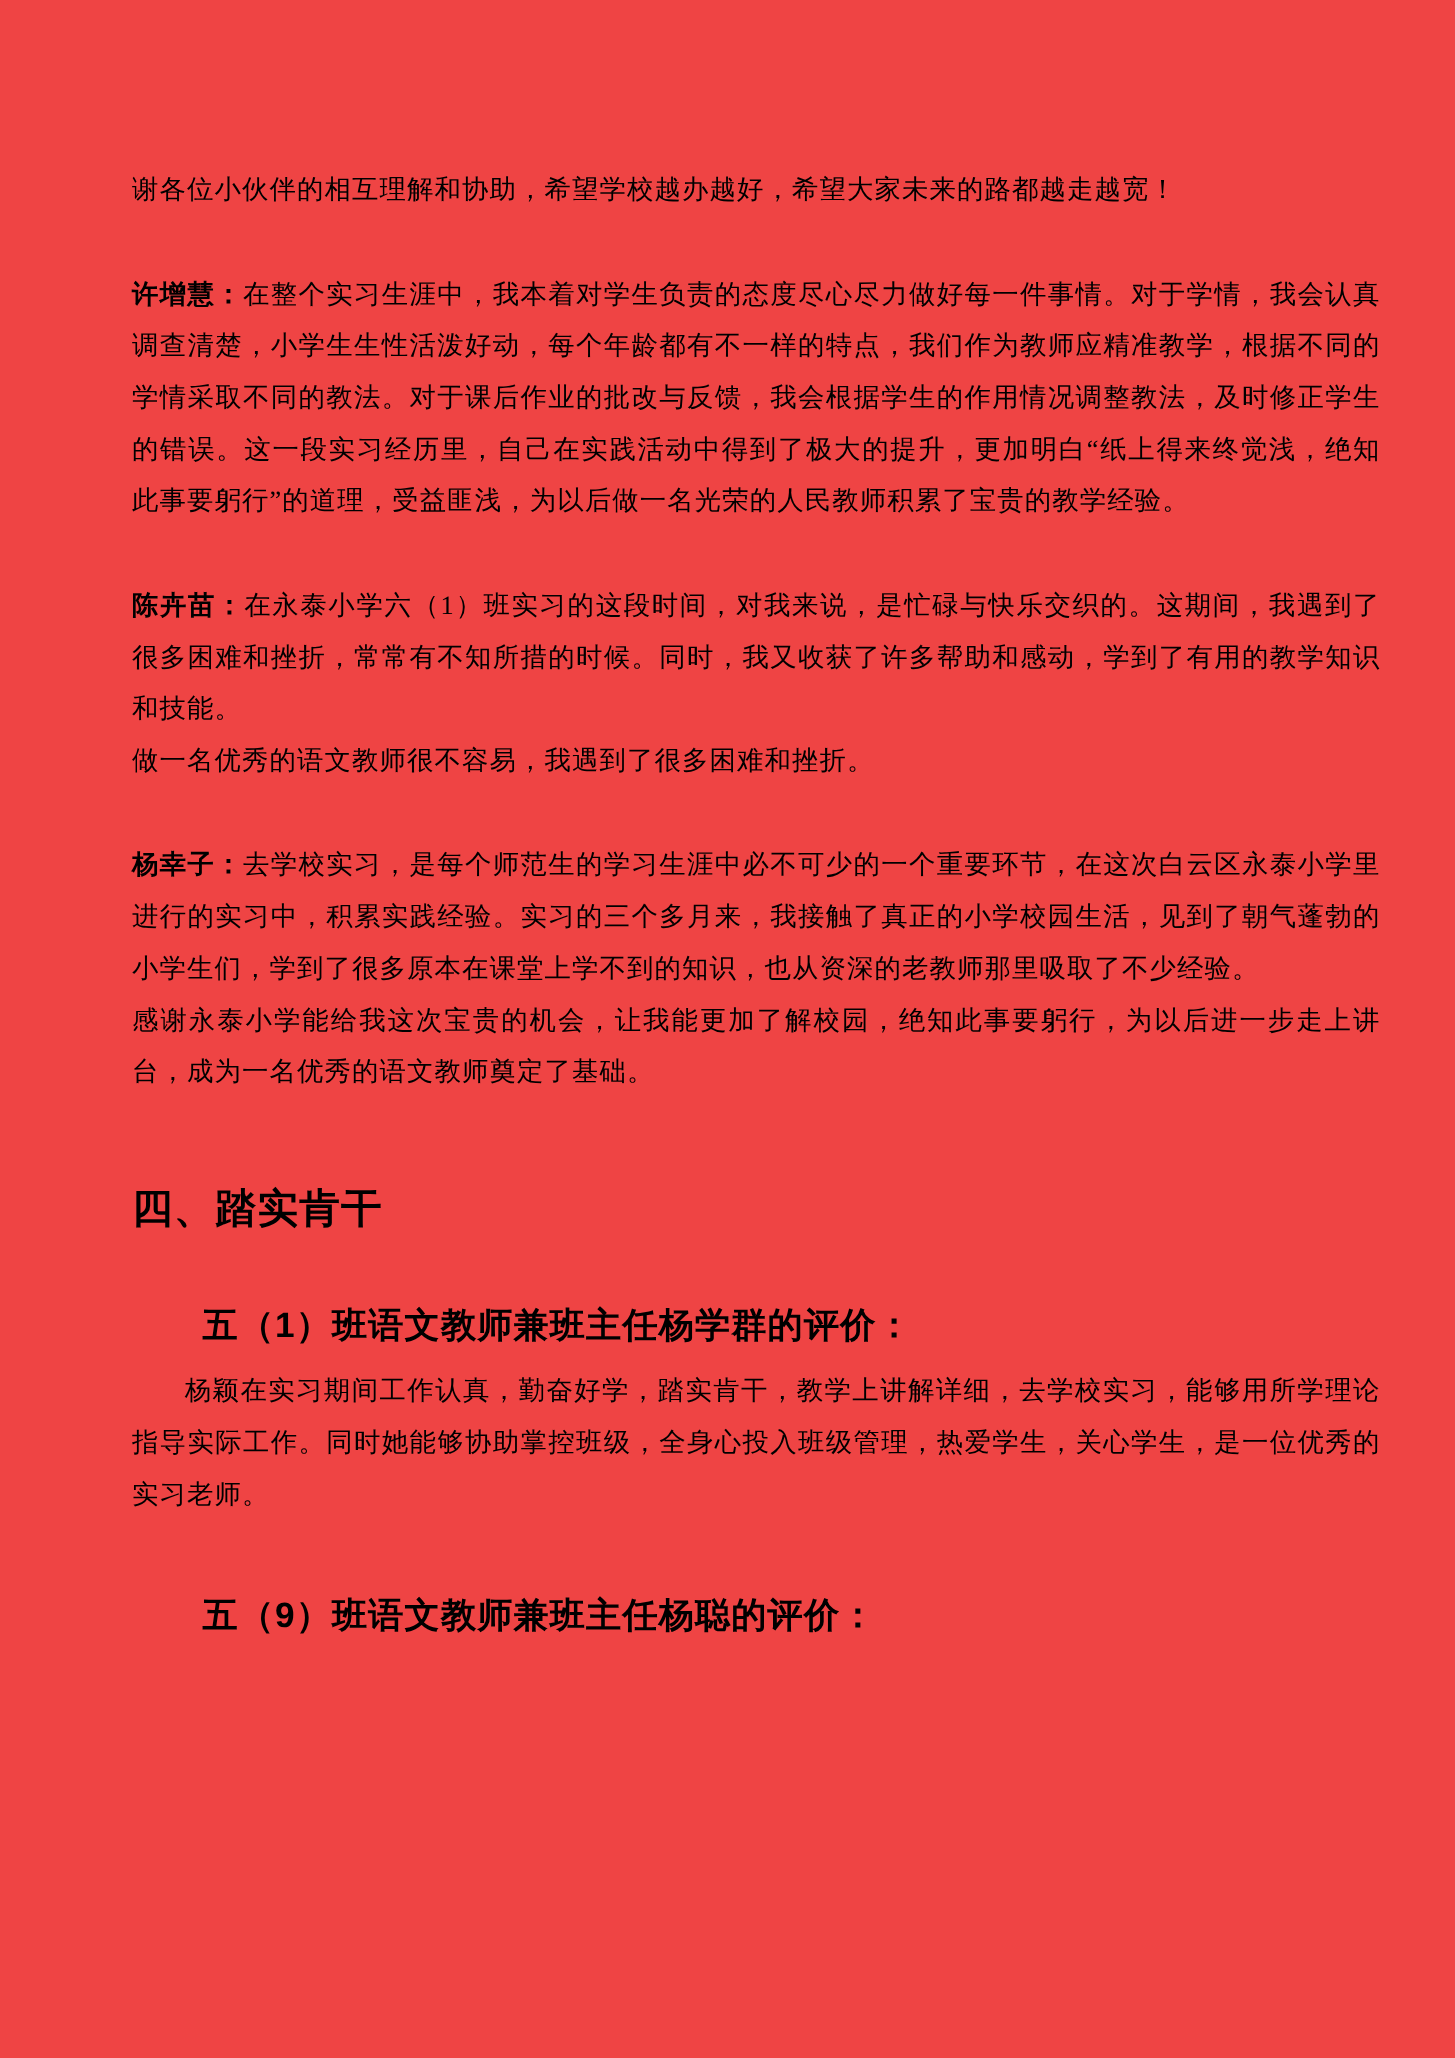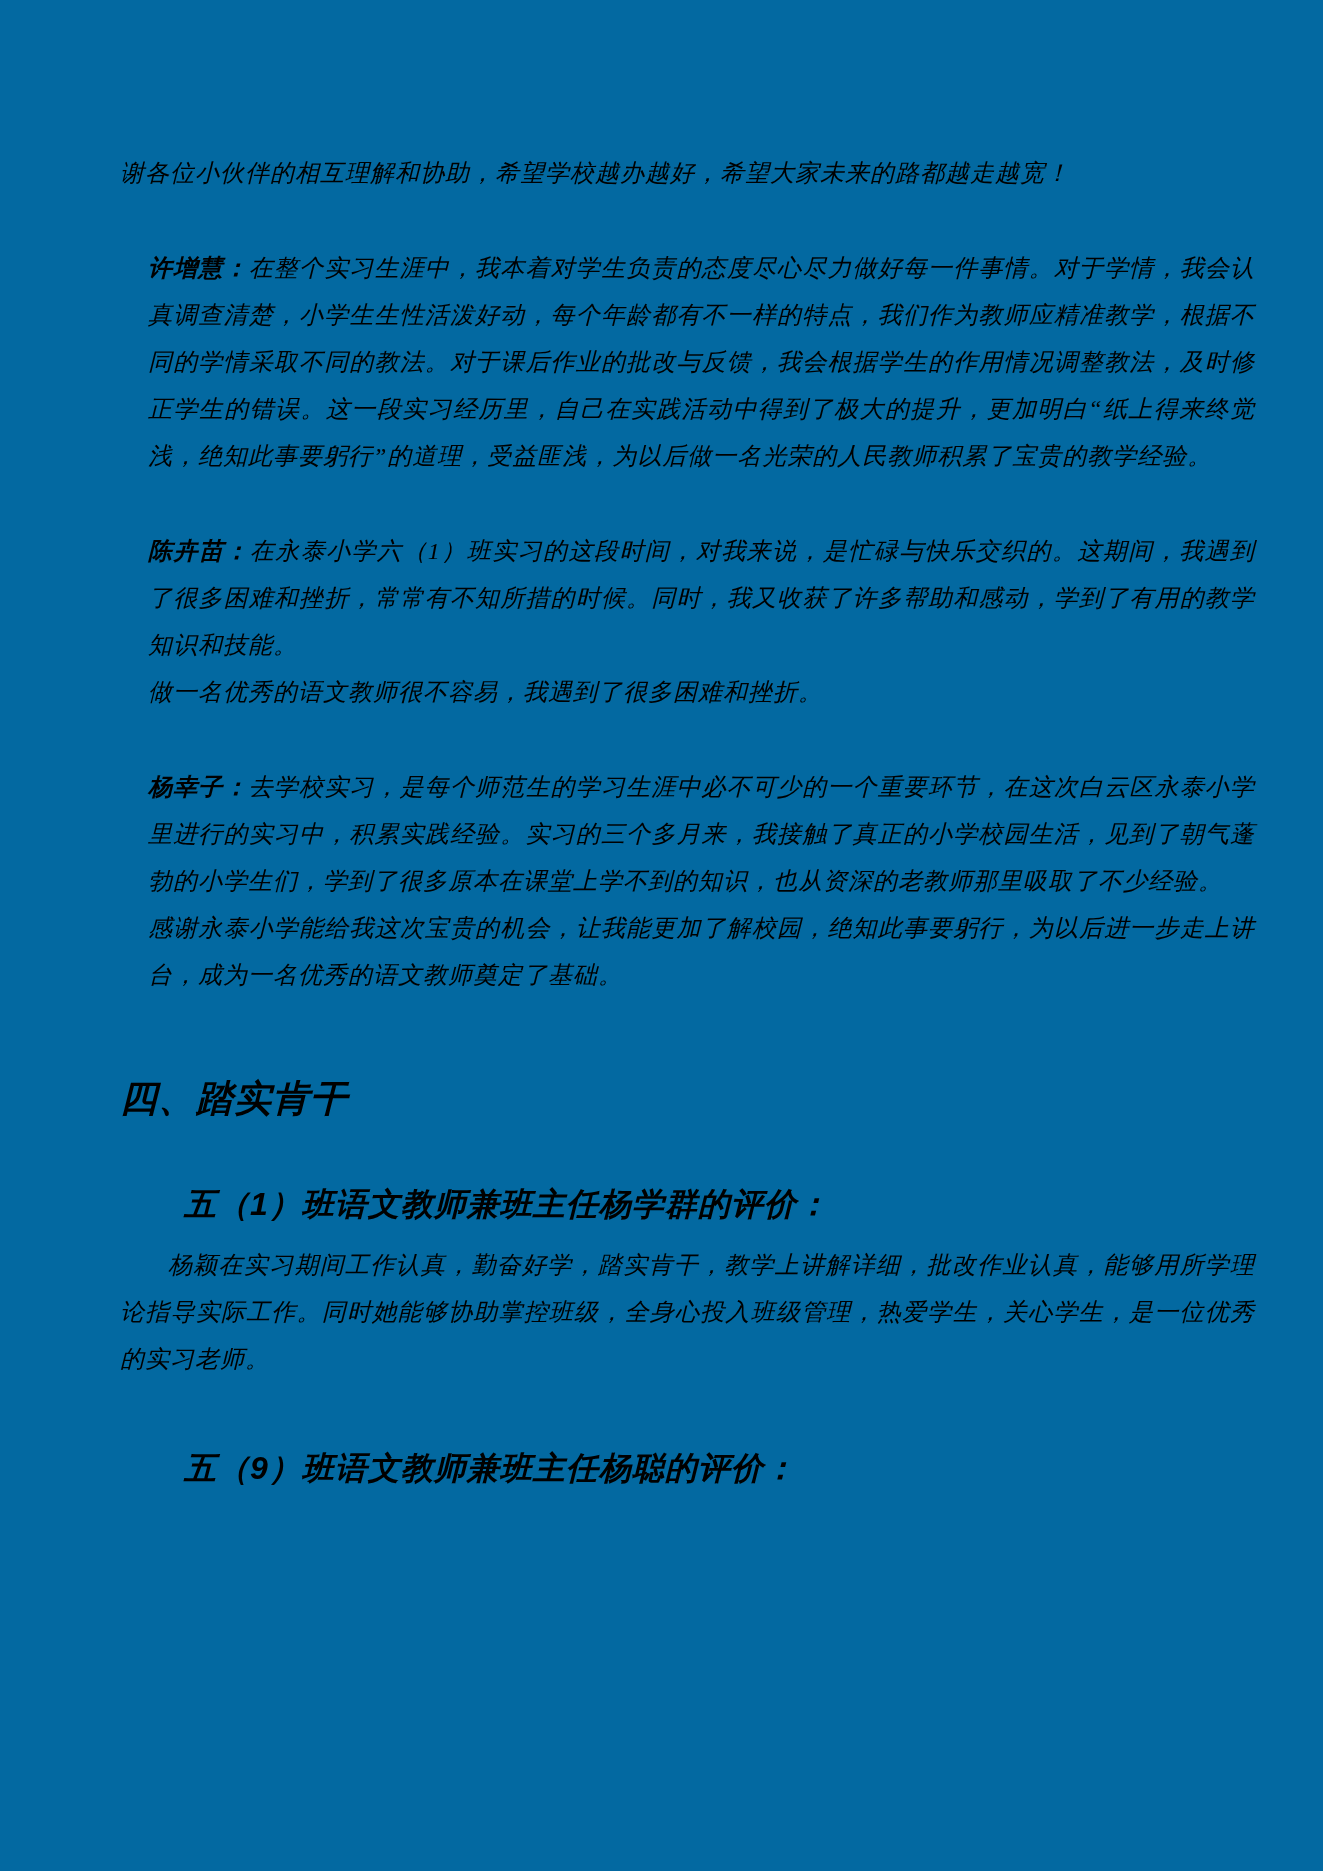--- a/index.html
+++ b/index.html
@@ -4,43 +4,41 @@
 <style>
   html, body {
     margin: 0;
     padding: 0;
     background: #ffffff;
   }
   .page {
     position: relative;
     width: 1323px;
     height: 1871px;
-    background: #0369a1;
+    background: #ef4444;
     box-sizing: border-box;
     padding: 150px 68px 0 120px;
     color: #000000;
     overflow: hidden;
-    font-style: italic;
   }
   .body-text {
     font-family: "Liberation Serif", "DejaVu Serif", serif;
     font-size: 24px;
     line-height: 47px;
     text-align: justify;
     text-justify: inter-character;
     margin: 0;
     letter-spacing: 1px;
   }
   .speaker-name {
     font-family: "Liberation Sans", "DejaVu Sans", sans-serif;
     font-weight: 700;
   }
   .reflection {
     margin-top: 47px;
-    margin-left: 28px;
   }
   .reflection p + p {
     margin-top: 0;
   }
   .section-heading {
     font-family: "Liberation Sans", "DejaVu Sans", sans-serif;
     font-weight: 700;
     font-size: 37px;
     line-height: 48px;
     margin: 76px 0 58px 0;
@@ -83,20 +81,20 @@
 
   <div class="reflection">
     <p class="body-text"><span class="speaker-name">杨幸子：</span><span>去学校实习，是每个师范生的学习生涯中必不可少的一个重要环节，在这次白云区永泰小学里进行的实习中，积累实践经验。实习的三个多月来，我接触了真正的小学校园生活，见到了朝气蓬勃的小学生们，学到了很多原本在课堂上学不到的知识，也从资深的老教师那里吸取了不少经验。</span></p>
     <p class="body-text">感谢永泰小学能给我这次宝贵的机会，让我能更加了解校园，绝知此事要躬行，为以后进一步走上讲台，成为一名优秀的语文教师奠定了基础。</p>
   </div>
 
   <h1 class="section-heading">四、踏实肯干</h1>
 
   <div class="evaluation">
     <h2 class="evaluation-heading">五（1）班语文教师兼班主任杨学群的评价：</h2>
-    <p class="body-text evaluation-body">杨颖在实习期间工作认真，勤奋好学，踏实肯干，教学上讲解详细，批改作业认真，能够用所学理论指导实际工作。同时她能够协助掌控班级，全身心投入班级管理，热爱学生，关心学生，是一位优秀的实习老师。</p>
+    <p class="body-text evaluation-body">杨颖在实习期间工作认真，勤奋好学，踏实肯干，教学上讲解详细，去学校实习，能够用所学理论指导实际工作。同时她能够协助掌控班级，全身心投入班级管理，热爱学生，关心学生，是一位优秀的实习老师。</p>
   </div>
 
   <div class="evaluation">
     <h2 class="evaluation-heading">五（9）班语文教师兼班主任杨聪的评价：</h2>
   </div>
 
 </div>
 
 </body></html>

